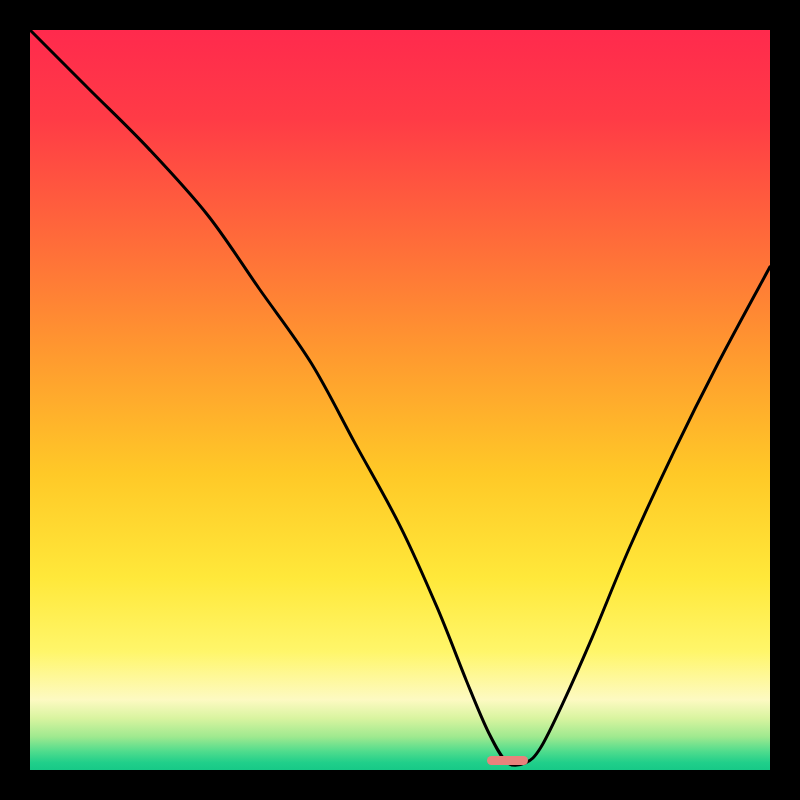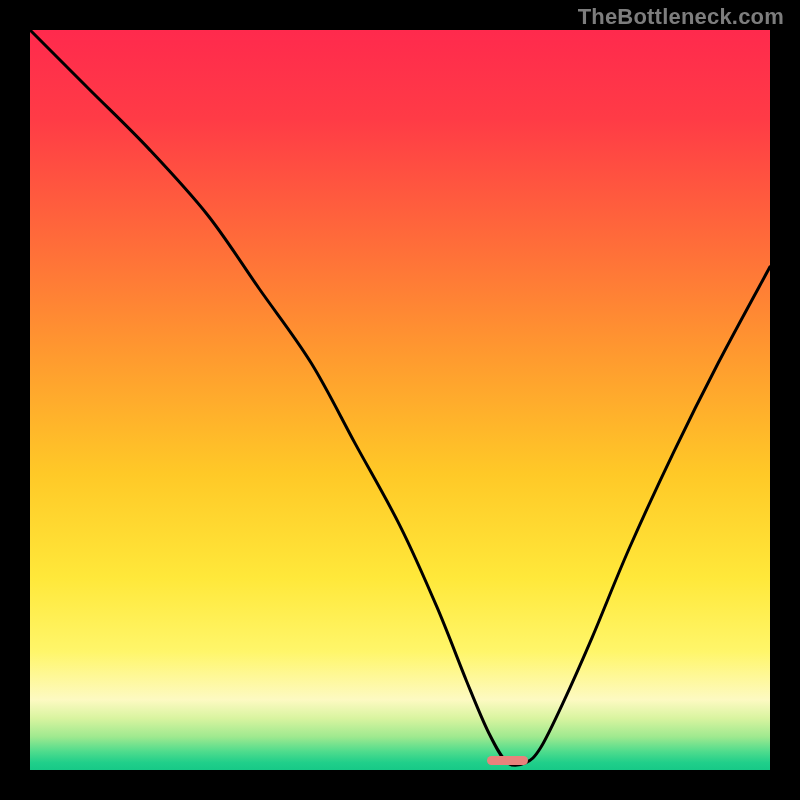--- a/index.html
+++ b/index.html
@@ -86,15 +86,14 @@
     </svg>
 
     <svg class="curve-svg" viewBox="0 0 740 740" preserveAspectRatio="none">
       <path id="curve-path" d="M 0.0 0.0 C 9.9 9.9, 39.5 39.5, 59.2 59.2 C 78.9 78.9, 98.7 97.4, 118.4 118.4 C 138.1 139.4, 159.1 161.6, 177.6 185.0 C 196.1 208.4, 212.1 234.3, 229.4 259.0 C 246.7 283.7, 265.2 307.1, 281.2 333.0 C 297.2 358.9, 310.8 387.3, 325.6 414.4 C 340.4 441.5, 356.4 468.7, 370.0 495.8 C 383.6 522.9, 395.9 551.3, 407.0 577.2 C 418.1 603.1, 428.0 630.2, 436.6 651.2 C 445.2 672.2, 452.0 689.4, 458.8 703.0 C 465.6 716.6, 471.1 727.7, 477.3 732.6 C 483.5 737.5, 490.3 735.1, 495.8 732.6 C 501.4 730.1, 504.4 727.7, 510.6 717.8 C 516.8 707.9, 524.2 691.9, 532.8 673.4 C 541.4 654.9, 551.3 632.7, 562.4 606.8 C 573.5 580.9, 585.8 548.8, 599.4 518.0 C 613.0 487.2, 629.0 452.6, 643.8 421.8 C 658.6 391.0, 672.2 363.8, 688.2 333.0 C 704.2 302.2, 731.4 252.8, 740.0 236.8" fill="none" stroke="#000" stroke-width="3" stroke-linejoin="round" stroke-linecap="round"></path>
     </svg>
 
     <div class="marker" style="width: 40.7px; left: 456.95px; top: 725.88px;"></div>
 
   </div>
 
-  <div class="watermark">TheBottleneck.com</div>
 
 </div>
 
 </body></html>

